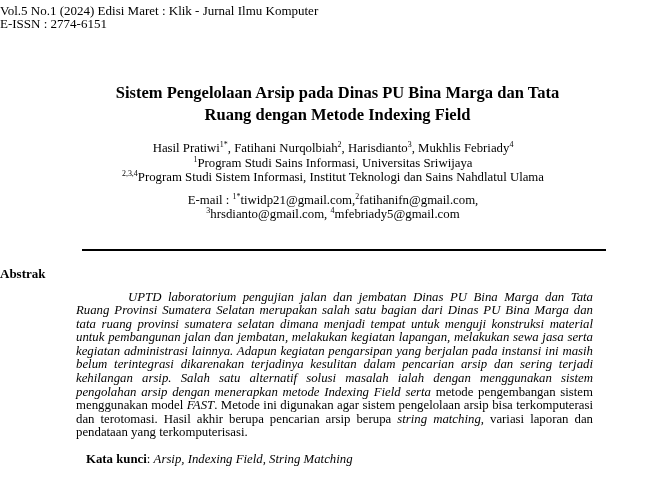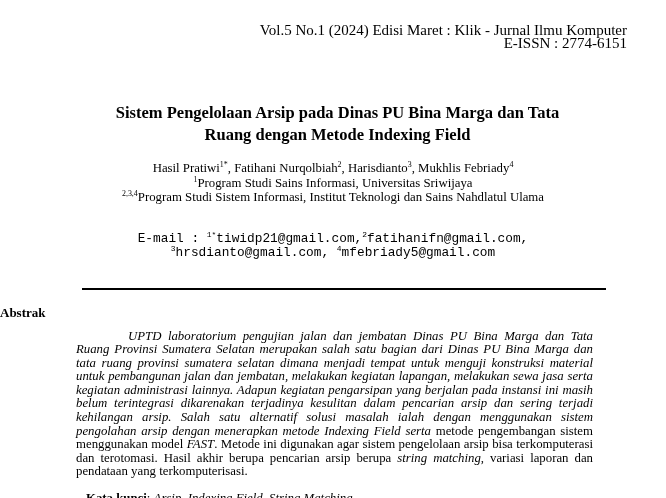--- a/index.html
+++ b/index.html
@@ -9,43 +9,41 @@
   }
   body {
     width: 666px;
     height: 498px;
     overflow: hidden;
     color: #000000;
     font-family: "Liberation Serif", serif;
     position: relative;
   }
   .journal-header {
-    padding-top: 24px;
+    padding-top: 4px;
     padding-right: 39px;
-    text-align: right;
-    font-size: 15px;
+    font-size: 13px;
     line-height: 13px;
   }
   .paper-title {
     margin: 52px 0 0 9px;
     text-align: center;
     font-size: 16.5px;
     font-weight: bold;
     line-height: 22px;
   }
   .paper-title .title-line { display: block; }
   .byline {
     margin-top: 15px;
     text-align: center;
     font-size: 12.8px;
     line-height: 14.5px;
   }
   .email-block {
-    margin-top: 27px;
-    font-family: Liberation Mono, monospace;
+    margin-top: 8px;
   }
   sup {
     font-size: 0.62em;
     line-height: 0;
   }
   .rule {
     margin: 27px 0 0 82px;
     width: 524px;
     height: 2px;
     background: #000000;

